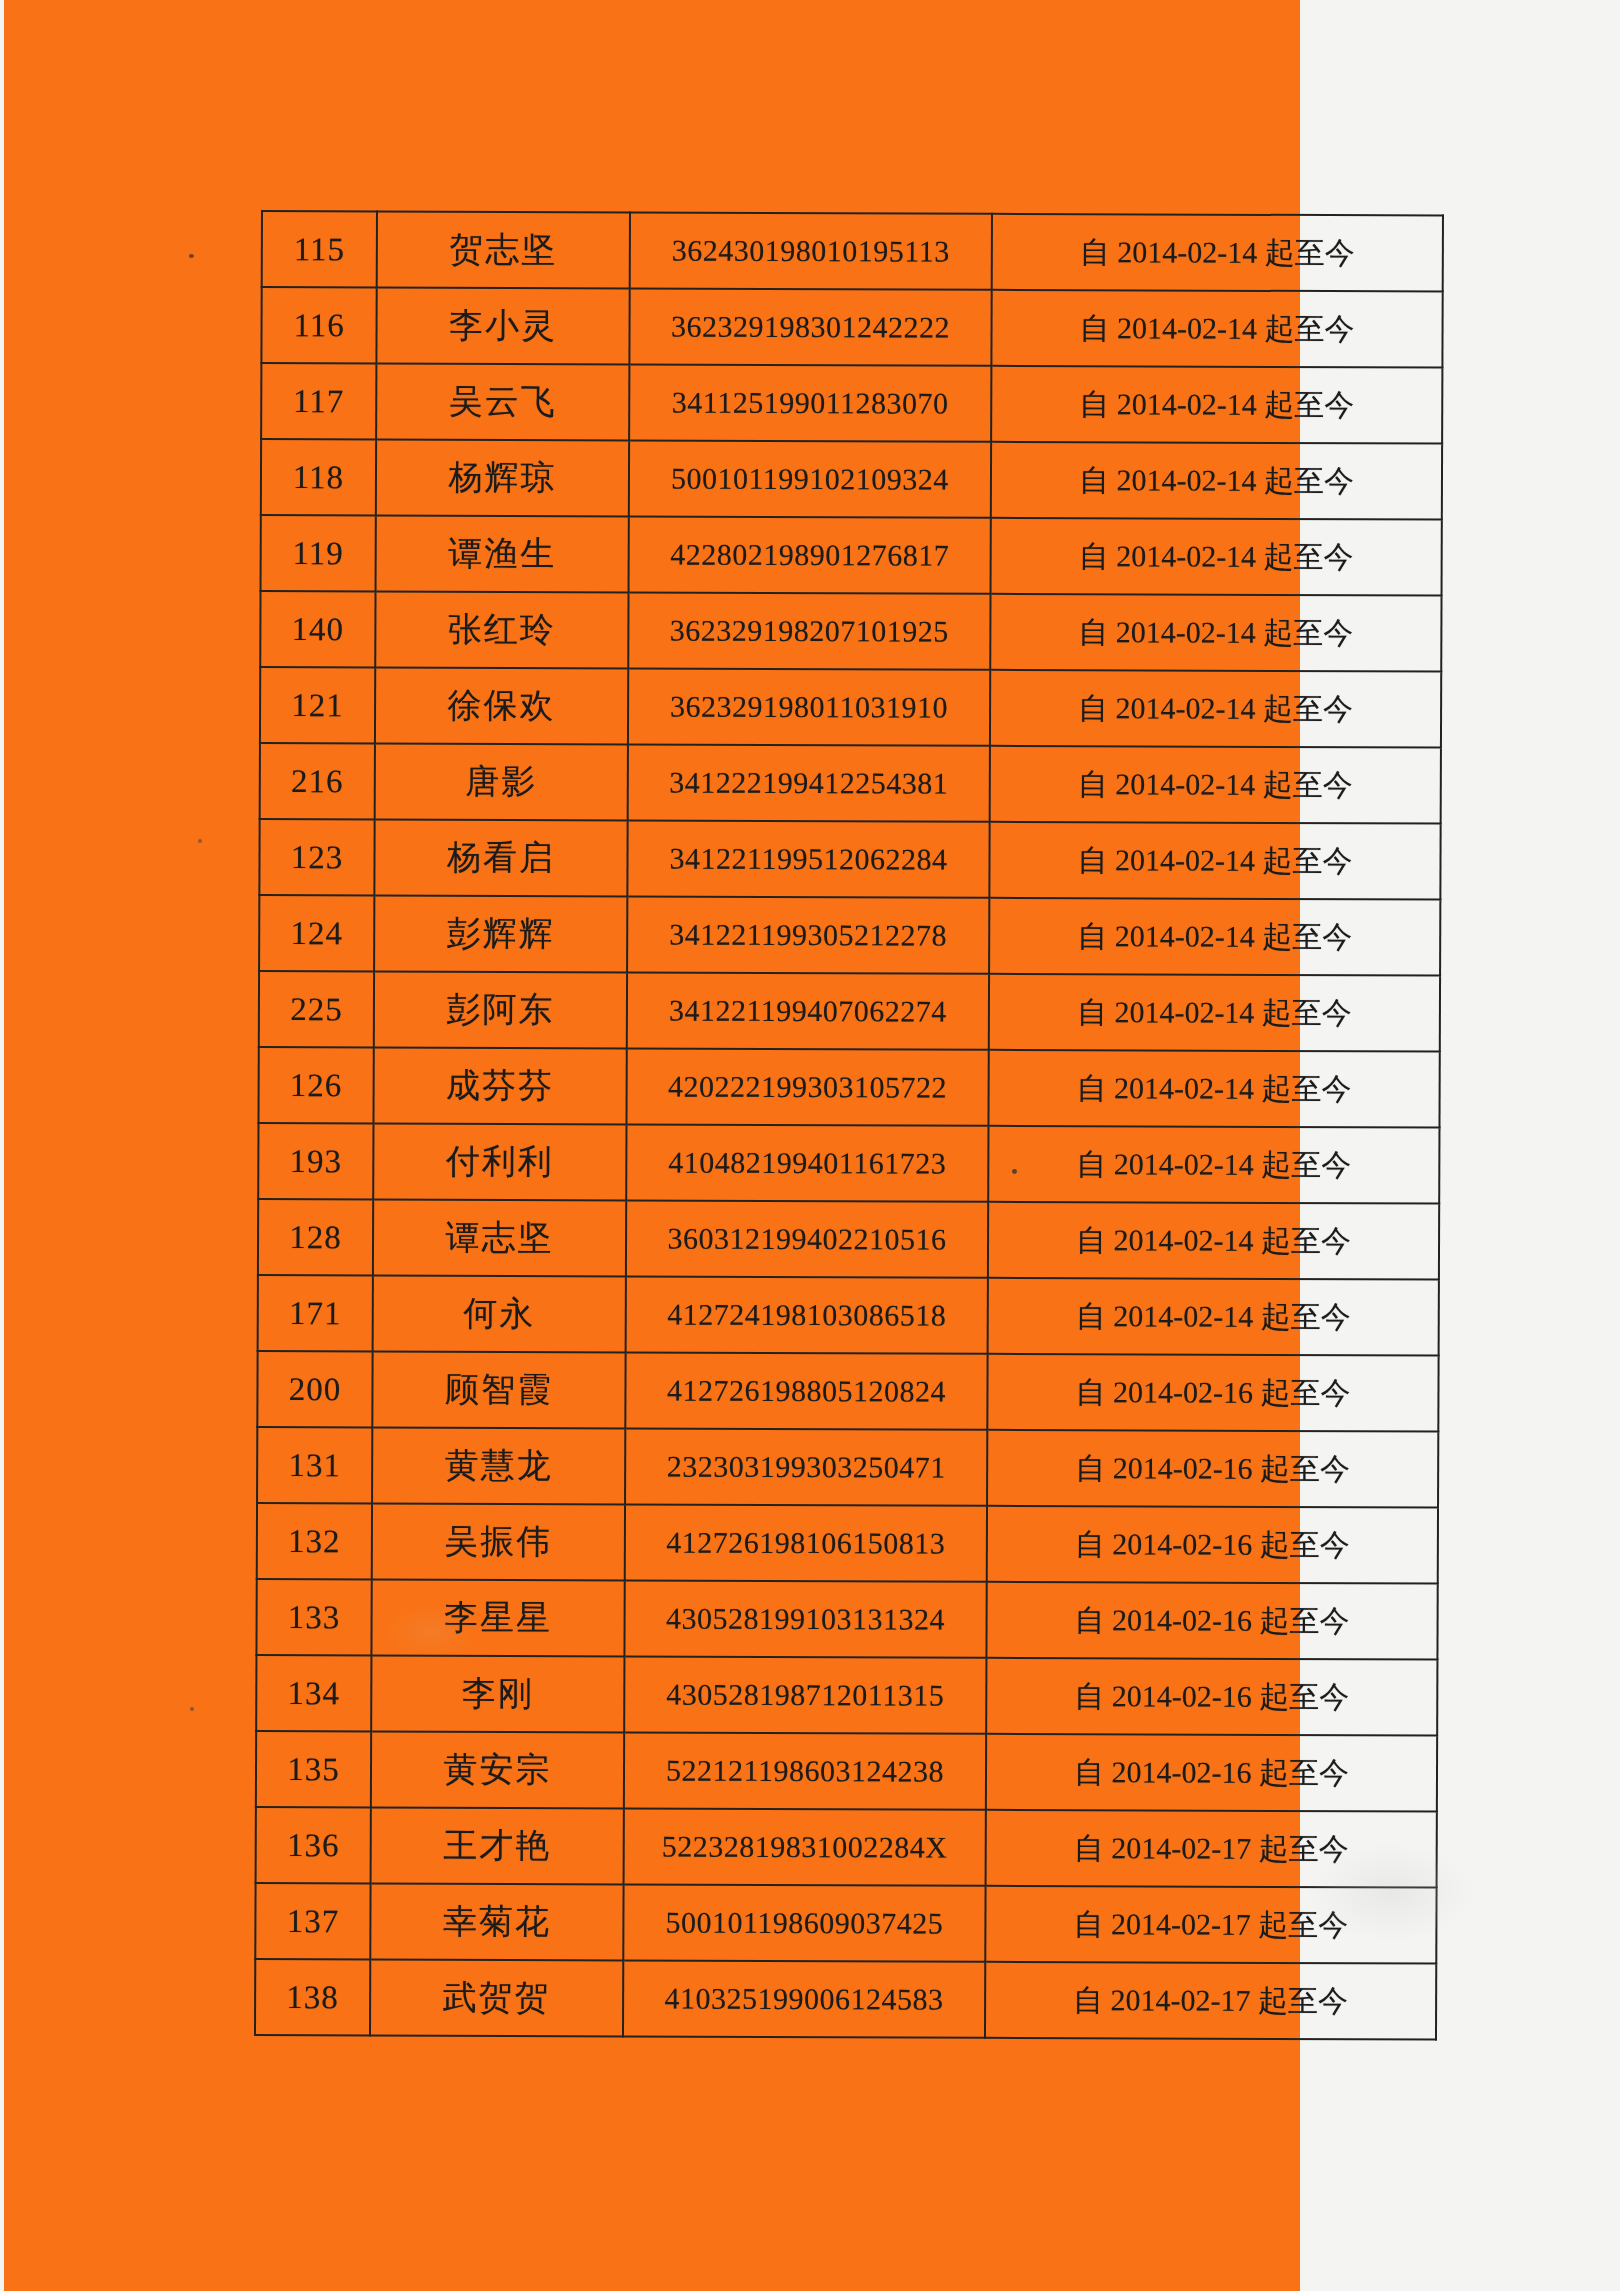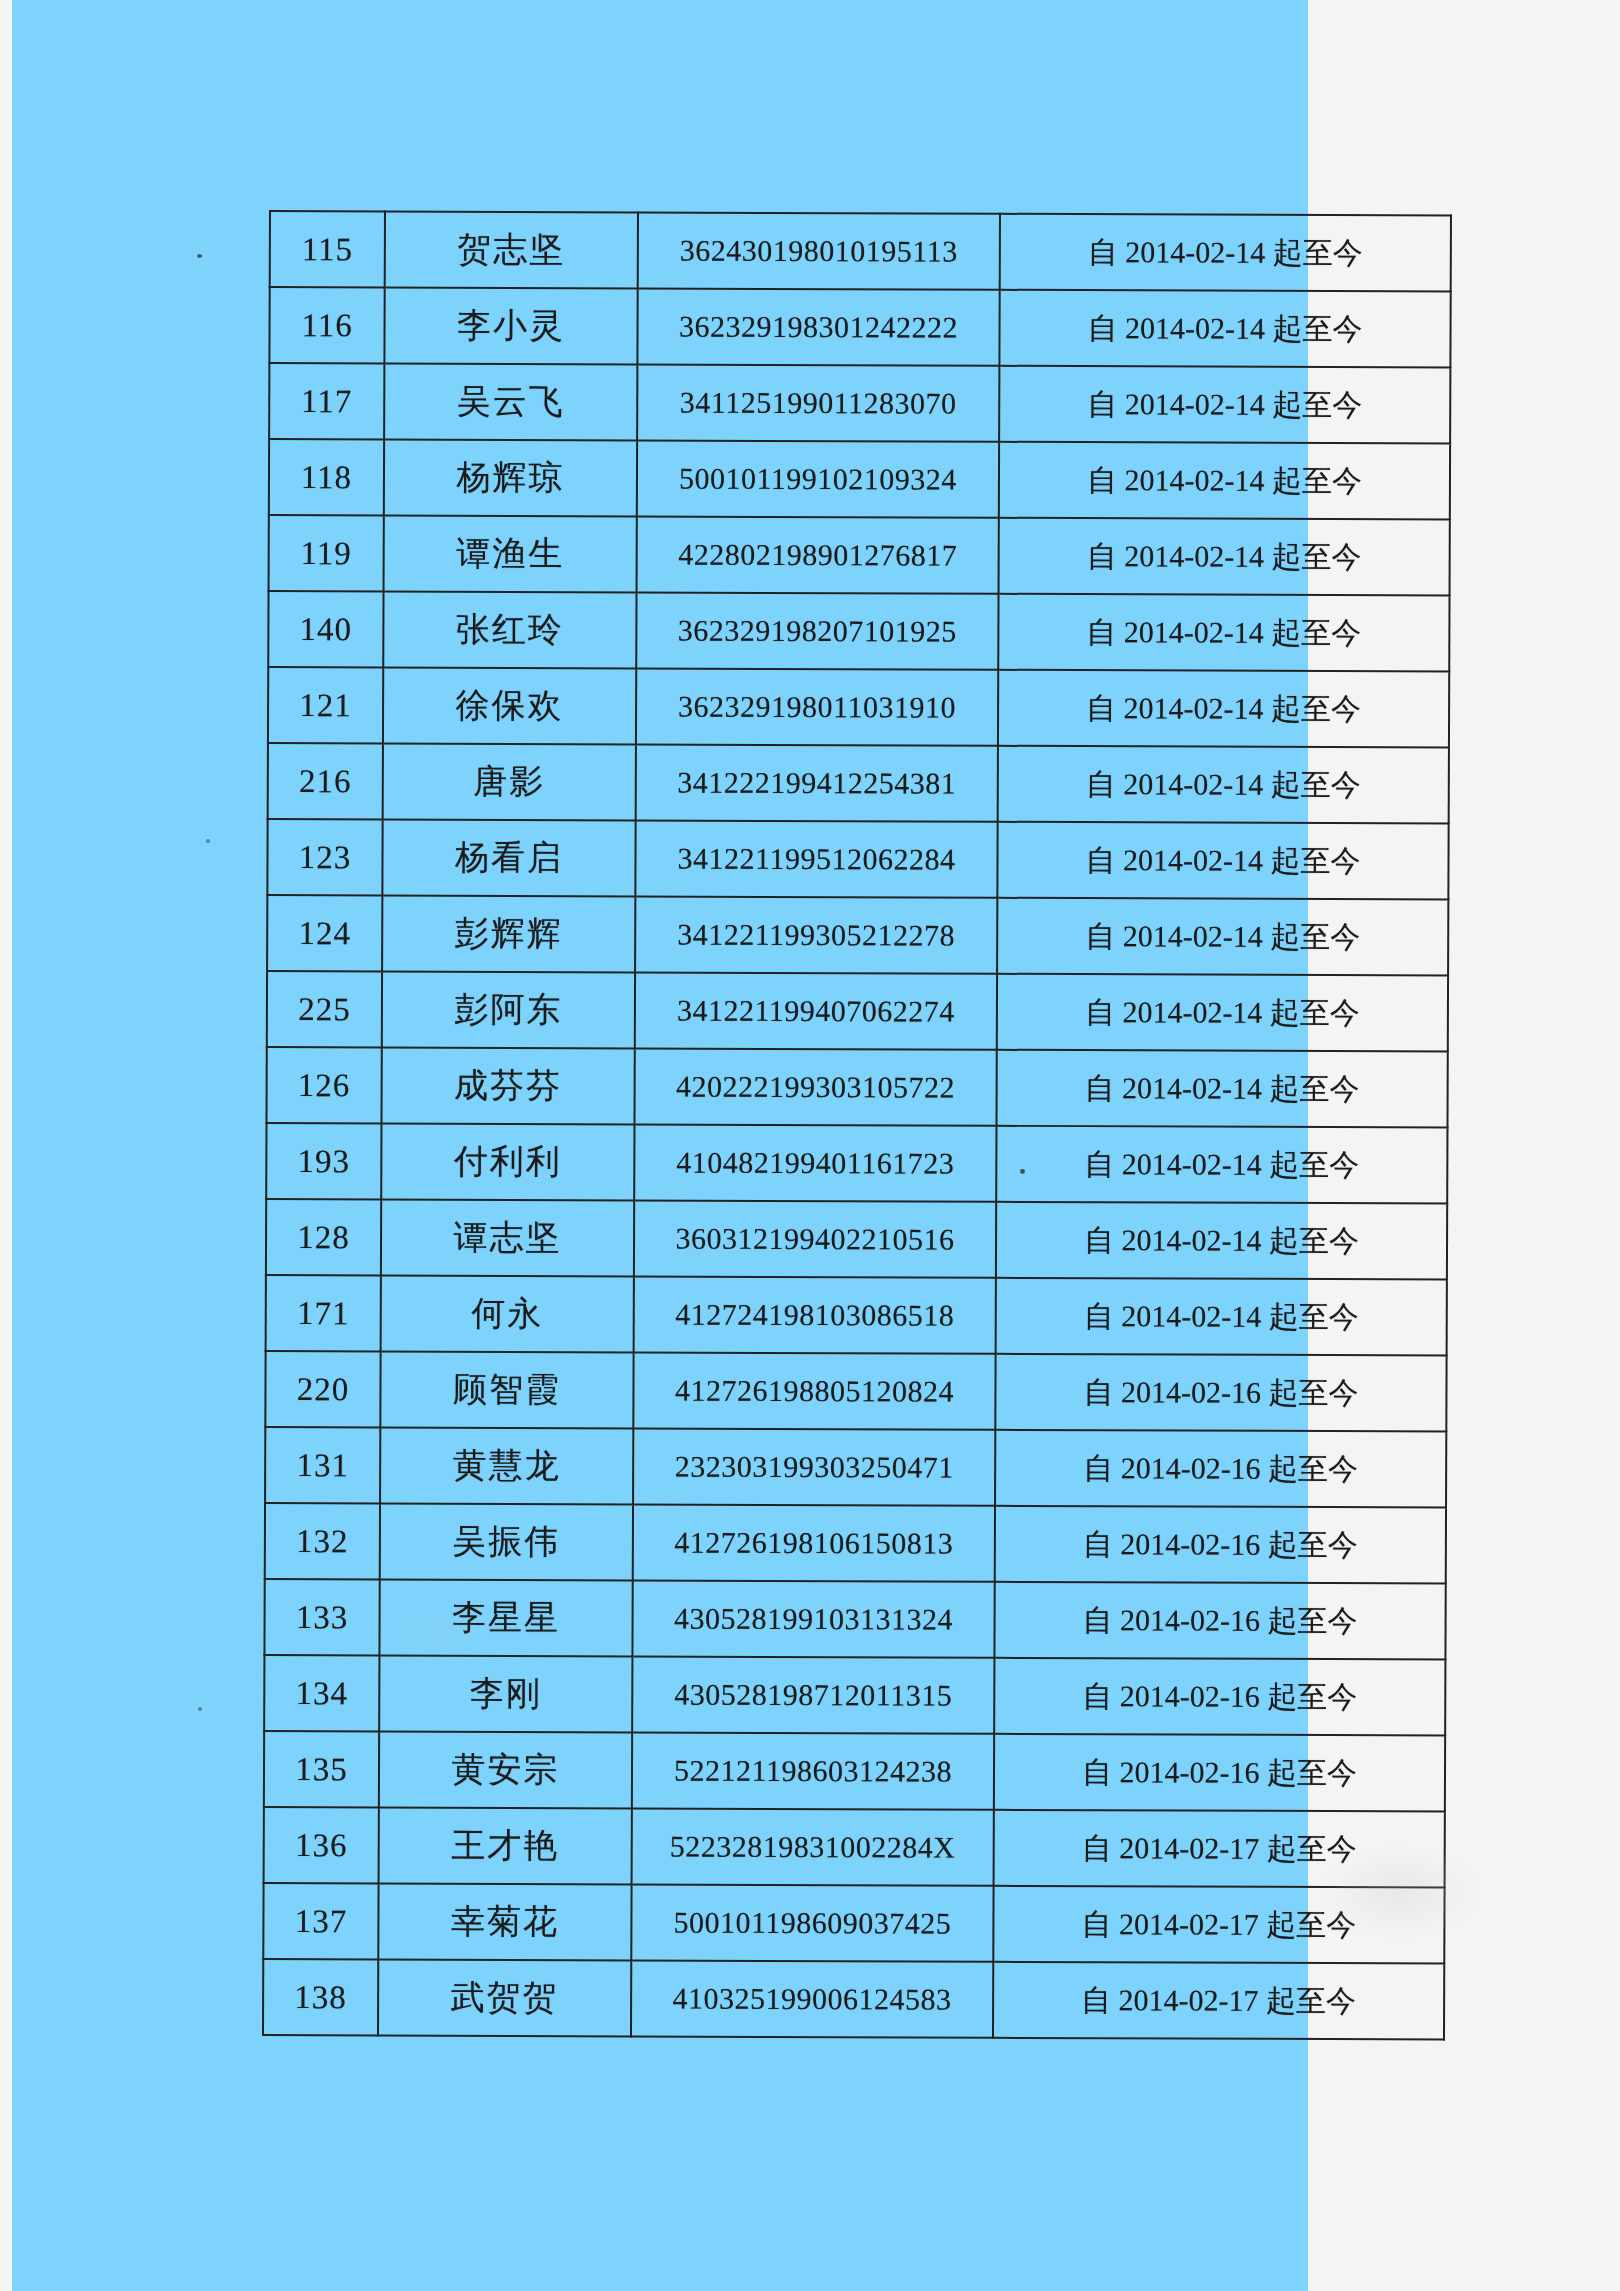--- a/index.html
+++ b/index.html
@@ -5,24 +5,24 @@
   html, body {
     margin: 0;
     padding: 0;
     width: 1620px;
     height: 2292px;
     overflow: hidden;
     background: #f4f4f2;
   }
   .page {
     position: absolute;
-    left: 12px; top: 0;
+    left: 4px; top: 0;
     width: 1296px;
     height: 2292px;
-    background: #7dd3fc;
+    background: #f97316;
     font-family: "Liberation Serif", "DejaVu Serif", serif;
     color: #1b1b1b;
   }
   table.roster {
     position: absolute;
     left: 257px;
     top: 210px;
     width: 1180px;
     border-collapse: collapse;
     table-layout: fixed;
@@ -186,21 +186,21 @@
     <td class="c-id">360312199402210516</td>
     <td class="c-date">自 2014-02-14 起至今</td>
   </tr>
         <tr>
     <td class="c-no">171</td>
     <td class="c-name">何永</td>
     <td class="c-id">412724198103086518</td>
     <td class="c-date">自 2014-02-14 起至今</td>
   </tr>
         <tr>
-    <td class="c-no">220</td>
+    <td class="c-no">200</td>
     <td class="c-name">顾智霞</td>
     <td class="c-id">412726198805120824</td>
     <td class="c-date">自 2014-02-16 起至今</td>
   </tr>
         <tr>
     <td class="c-no">131</td>
     <td class="c-name">黄慧龙</td>
     <td class="c-id">232303199303250471</td>
     <td class="c-date">自 2014-02-16 起至今</td>
   </tr>

